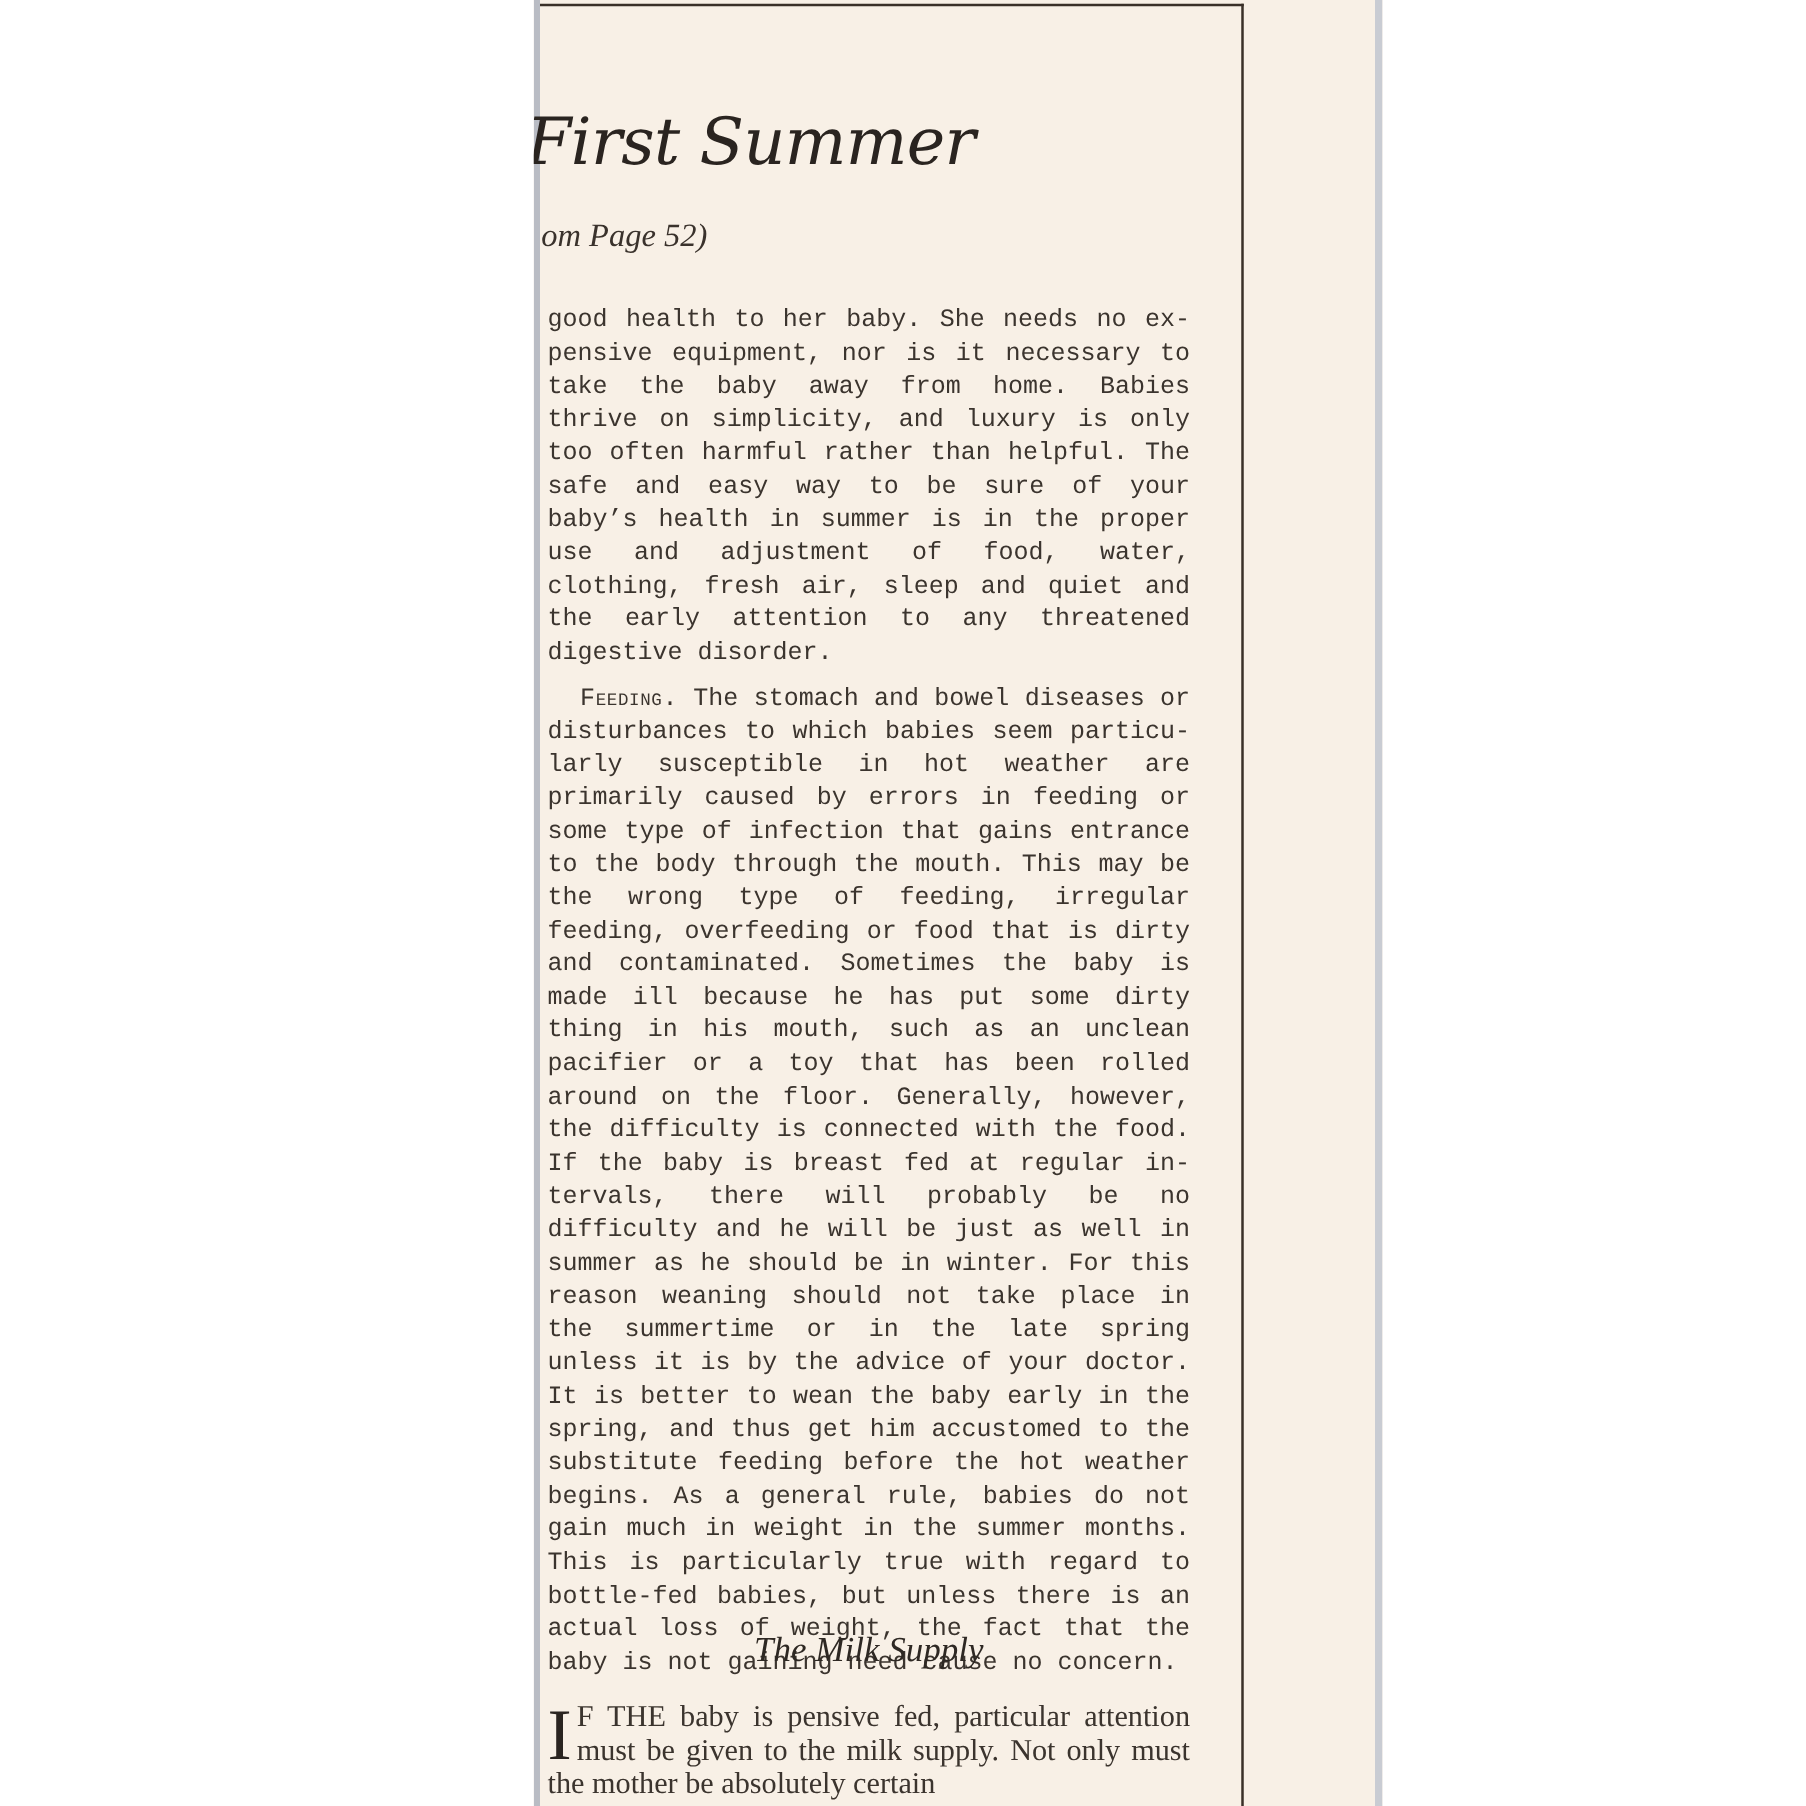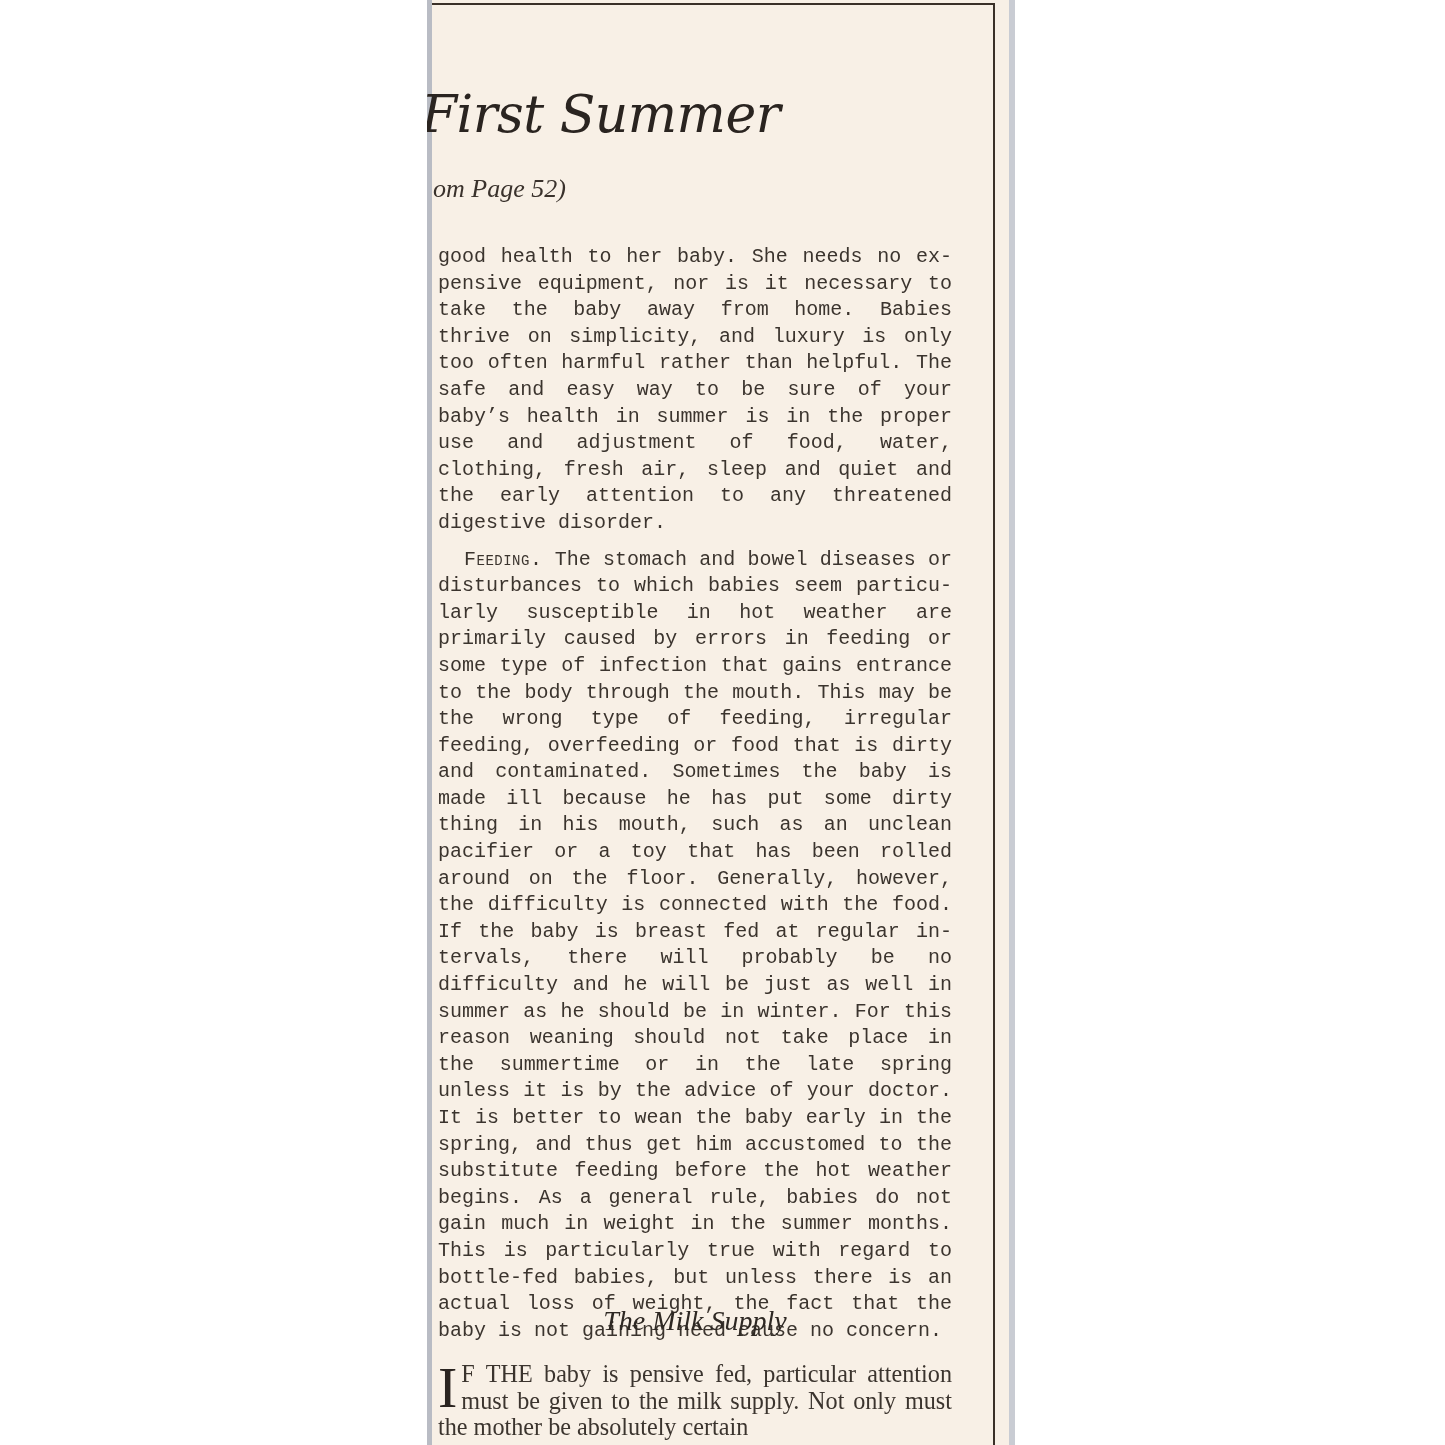--- a/index.html
+++ b/index.html
@@ -7,21 +7,21 @@
       padding: 0;
       width: 1445px;
       height: 1445px;
       background: #ffffff;
       overflow: hidden;
     }
     .clipping {
       position: absolute;
       left: 427px;
       top: 0;
-      width: 588px;
+      width: 679px;
       height: 1445px;
       background: #f8f0e6;
       overflow: hidden;
     }
     .clipping-left-edge {
       position: absolute;
       left: 0;
       top: 0;
       width: 5px;
       height: 100%;

